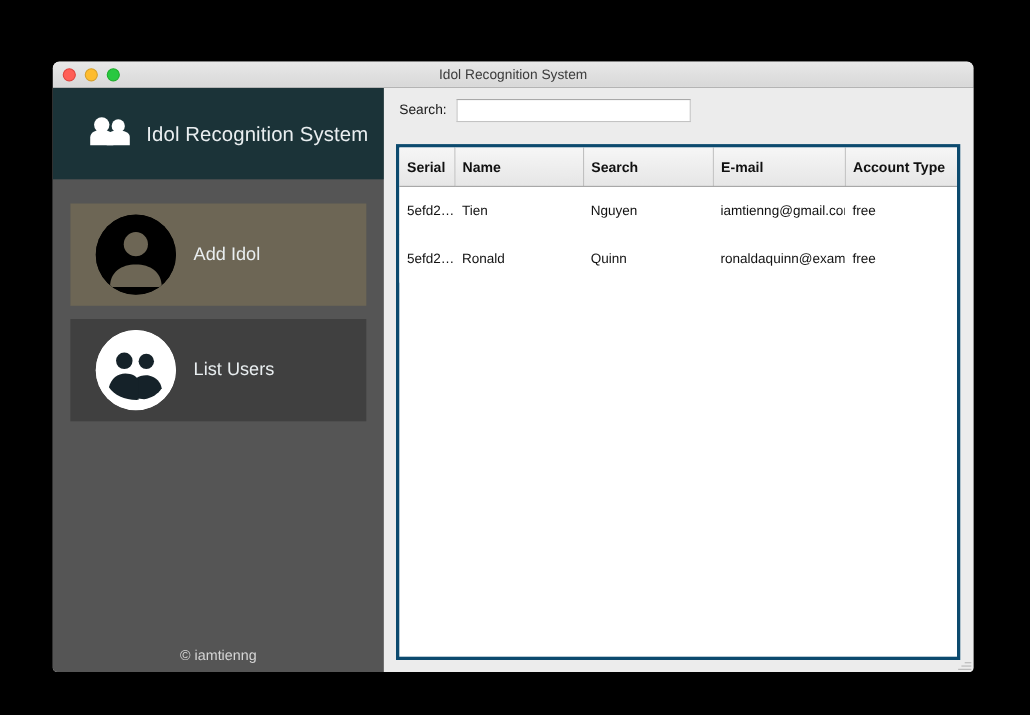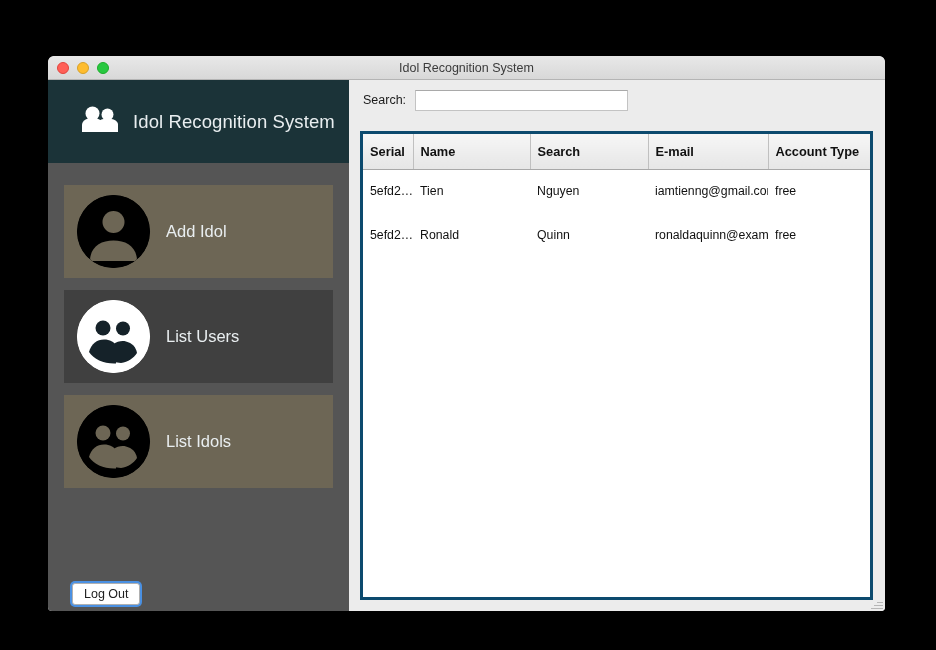--- a/index.html
+++ b/index.html
@@ -69,21 +69,21 @@
     font-size: 18.5px;
     letter-spacing: 0.1px;
   }
 
   .navlist { padding: 22px 16px 0 16px; }
   .navbtn {
     height: 93px;
     margin-bottom: 12px;
     display: flex;
     align-items: center;
-    padding-left: 13px;
+    padding-left: 23px;
     gap: 16px;
     cursor: pointer;
   }
   .navbtn.tan    { background: #6d6655; }
   .navbtn.active { background: #404040; }
   .navbtn .label {
     color: #e9eef0;
     font-size: 16.5px;
   }
   .circle-icon {
@@ -239,41 +239,27 @@
               <circle cx="36.5" cy="36.5" r="36.5" fill="#ffffff"></circle>
               <circle cx="26" cy="28" r="7.5" fill="#152229"></circle>
               <circle cx="46" cy="28.5" r="7" fill="#152229"></circle>
               <path d="M36.5 62 V44 C40 41.5 45 40.5 49 41.5 C55 43 59 47 60 53 C57 58 51 62 44 63 Z" fill="#152229"></path>
               <path d="M12 52 C14 44 20 39.5 27 39.5 C33 39.5 37 42 39 45.5 V63.5 C27 64 17 59.5 12 52 Z" fill="#152229"></path>
             </svg>
           </span>
           <span class="label">List Users</span>
         </div>
 
-        <div class="navbtn tan">
-          <span class="circle-icon black">
-            <svg width="73" height="73" viewBox="0 0 73 73">
-              <circle cx="36.5" cy="36.5" r="36.5" fill="#000000"></circle>
-              <circle cx="26" cy="28" r="7.5" fill="#6d6655"></circle>
-              <circle cx="46" cy="28.5" r="7" fill="#6d6655"></circle>
-              <path d="M36.5 62 V44 C40 41.5 45 40.5 49 41.5 C55 43 59 47 60 53 C57 58 51 62 44 63 Z" fill="#6d6655"></path>
-              <path d="M12 52 C14 44 20 39.5 27 39.5 C33 39.5 37 42 39 45.5 V63.5 C27 64 17 59.5 12 52 Z" fill="#6d6655"></path>
-            </svg>
-          </span>
-          <span class="label">List Idols</span>
-        </div>
 
       </div>
 
       <div class="spacer"></div>
 
-      <div id="logout-wrap">
-        <span id="logout">Log Out</span>
-      </div>
-
+
+      <div id="copyright">© iamtienng</div>
     </div>
 
     <div id="content">
 
       <div id="searchrow">
         <span class="lbl">Search:</span>
         <input id="search-input" type="text" placeholder="" style="">
       </div>
 
       <div id="table-wrap">

